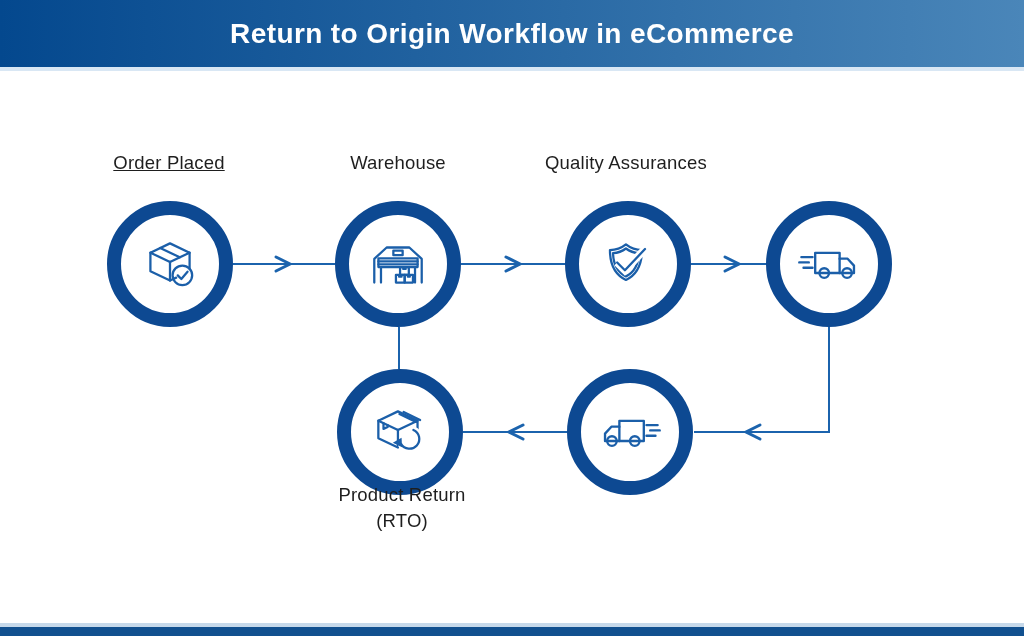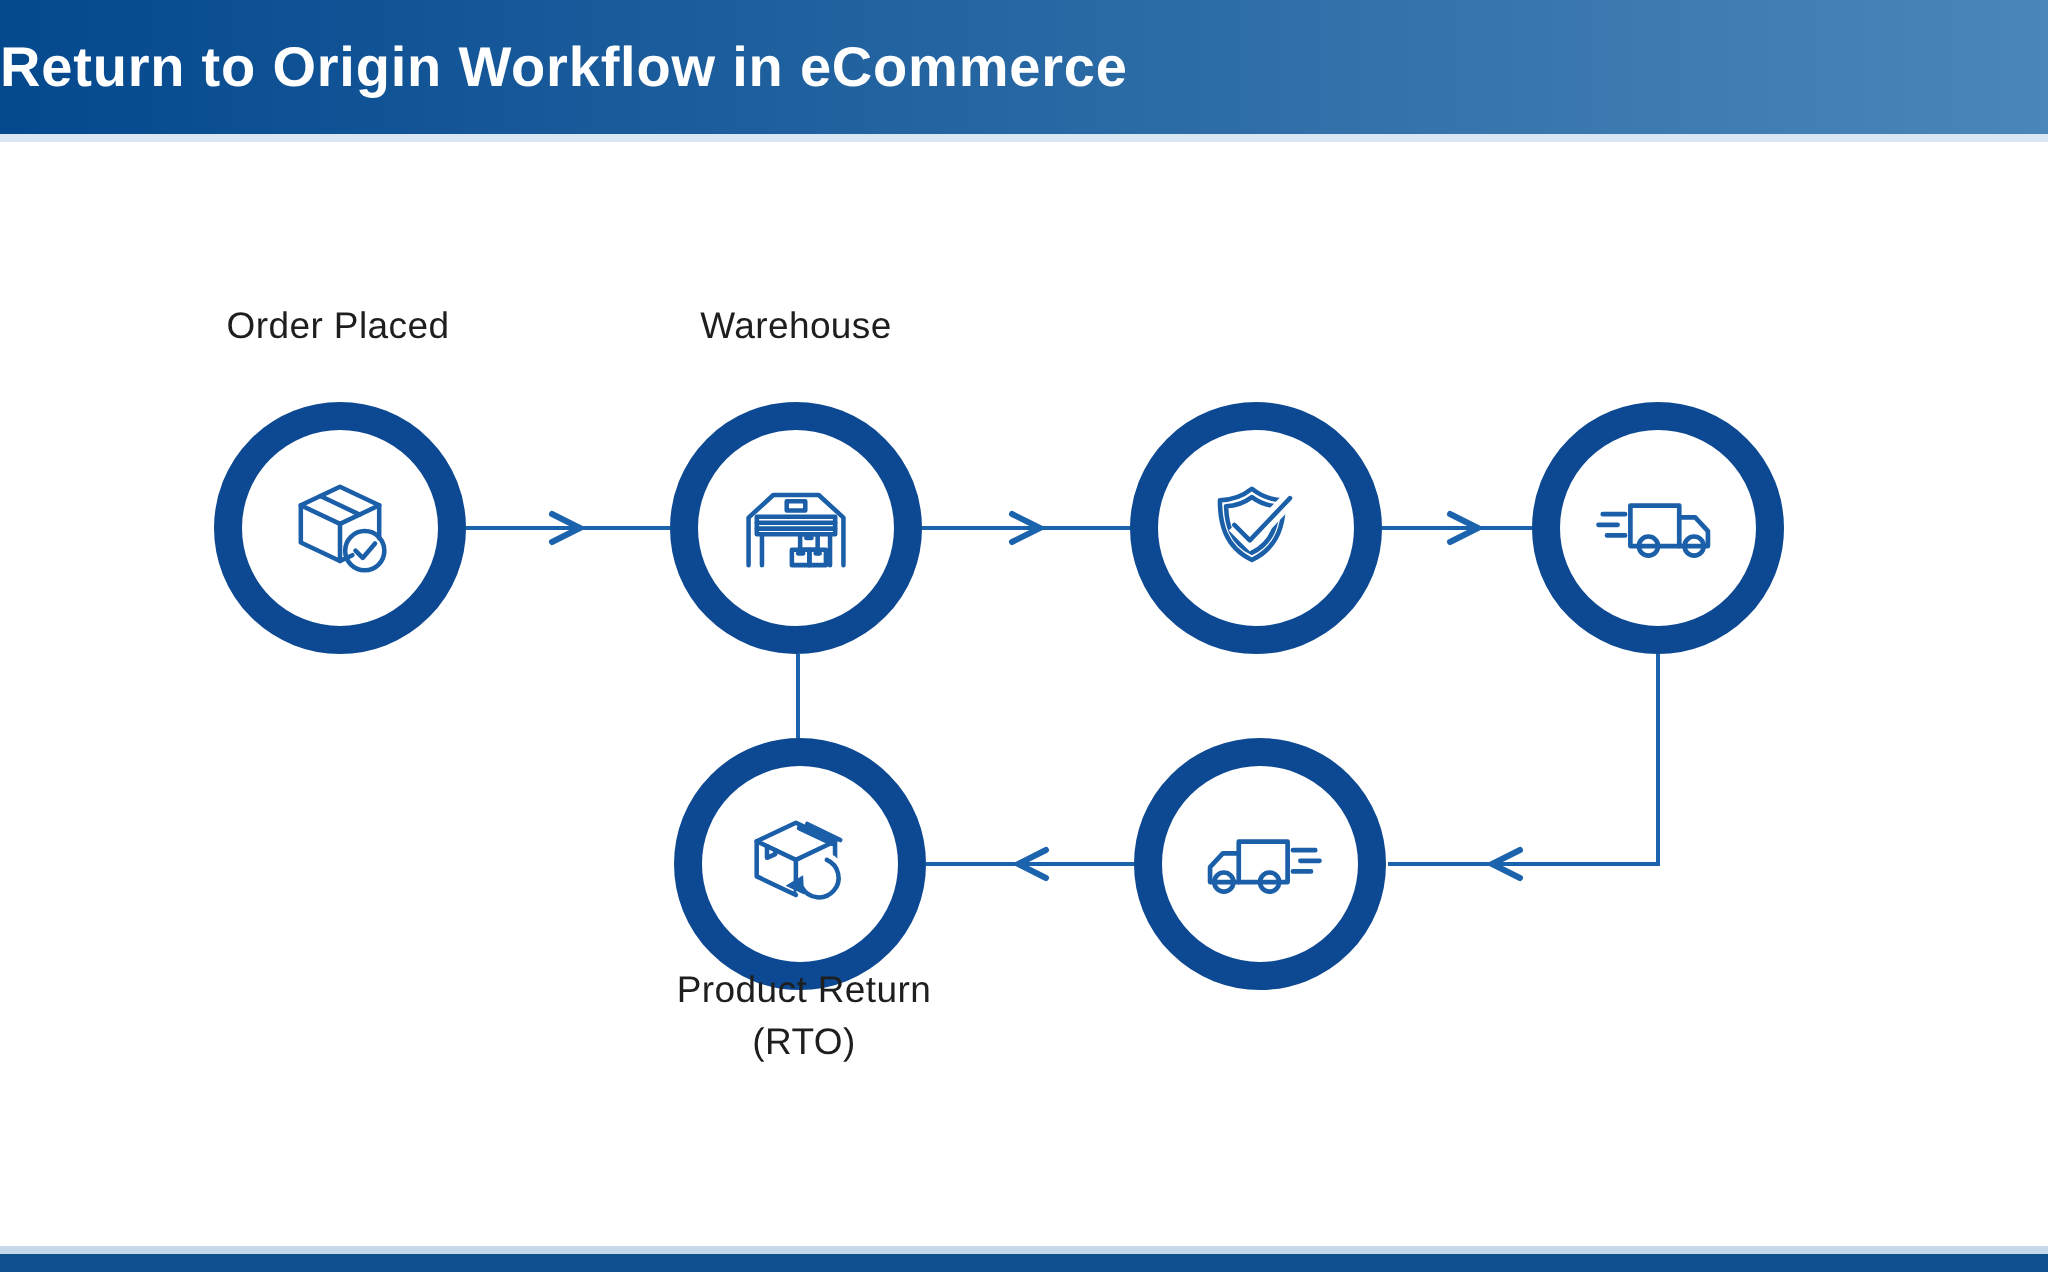--- a/index.html
+++ b/index.html
@@ -5,21 +5,21 @@
   html,body { margin:0; padding:0; background:#ffffff; }
   .canvas {
     position:relative; width:1024px; height:636px; background:#ffffff;
     font-family:"Liberation Sans", sans-serif; overflow:hidden;
   }
   
   .header {
     position:absolute; top:0; left:0; width:1024px; height:67px;
     background:linear-gradient(90deg,#04488e 0%, #2a6aa5 55%, #4a86b9 100%);
     border-bottom:4px solid #d9e7f4;
-    display:flex; align-items:center; 
+    display:flex; align-items:center; justify-content:center;
   }
   .header h1 {
     margin:0; color:#ffffff; font-size:28px; font-weight:600; letter-spacing:.4px;
   }
   
   .footer-light { position:absolute; left:0; top:623px; width:1024px; height:4px; background:#c6d9ea; }
   .footer-dark  { position:absolute; left:0; top:627px; width:1024px; height:9px; background:#11508f; }
 
   
   .connectors { position:absolute; left:0; top:0; width:1024px; height:636px; pointer-events:none; }
@@ -45,21 +45,21 @@
   }
   
   #circle-order      { left:107px; top:201px; }
   #circle-warehouse  { left:335px; top:201px; }
   #circle-quality    { left:565px; top:201px; }
   #circle-dispatched { left:766px; top:201px; }
   
   #circle-product    { left:337px; top:369px; }
   #circle-delivery   { left:567px; top:369px; }
   
-  #label-order      { left:49px;  top:150px; }
+  #label-order      { left:49px;  top:150px;text-decoration:underline; }
   #label-warehouse  { left:278px; top:150px;text-align:center; }
   #label-quality    { left:506px; top:150px; }
   #label-dispatched { left:716px; top:146px; }
   #label-product    { left:282px; top:482px; }
   #label-delivery   { left:510px; top:507px; }
 </style>
 </head>
 <body>
 
 <div class="canvas">
@@ -116,20 +116,21 @@
   <div class="label" id="label-warehouse">Warehouse</div>
 
   <div class="node-circle" id="circle-quality">
     <svg width="66" height="66" viewBox="0 0 64 64">
       <path class="icon-stroke" d="M30 13 C35 17 41 18.5 45.5 18.5 C45.5 29 43.5 41 30 47.5 C16.5 41 14.5 29 14.5 18.5 C19 18.5 25 17 30 13 Z"></path>
       <path class="icon-stroke" d="M30 17 C34 20 39 21.3 42.5 21.5 C42.3 29.5 40.5 38.8 30 44 C19.5 38.8 17.7 29.5 17.5 21.5 C21 21.3 26 20 30 17 Z"></path>
       <path class="icon-casing" stroke-width="7.5" d="M21.5 30.5 L29 38 L48.5 17.5"></path>
       <path class="icon-stroke" stroke-width="4" d="M21.5 30.5 L29 38 L48.5 17.5"></path>
     </svg>
   </div>
+  <div class="label" id="label-quality">Quality Assurances</div>
 
   <div class="node-circle" id="circle-dispatched">
     <svg width="68" height="68" viewBox="0 0 64 64">
       <rect class="icon-stroke" x="19" y="21.5" width="23" height="19"></rect>
       <path class="icon-stroke" d="M42 27 H49.5 L55.5 33.5 V40.5 H42"></path>
       <circle cx="27.5" cy="40.5" r="4.5" fill="#ffffff" class="icon-stroke"></circle>
       <circle cx="49" cy="40.5" r="4.5" fill="#ffffff" class="icon-stroke"></circle>
       <path class="icon-stroke" d="M6 25.5 H16.5 M4 30.5 H13 M8 35.5 H16.5"></path>
     </svg>
   </div>

